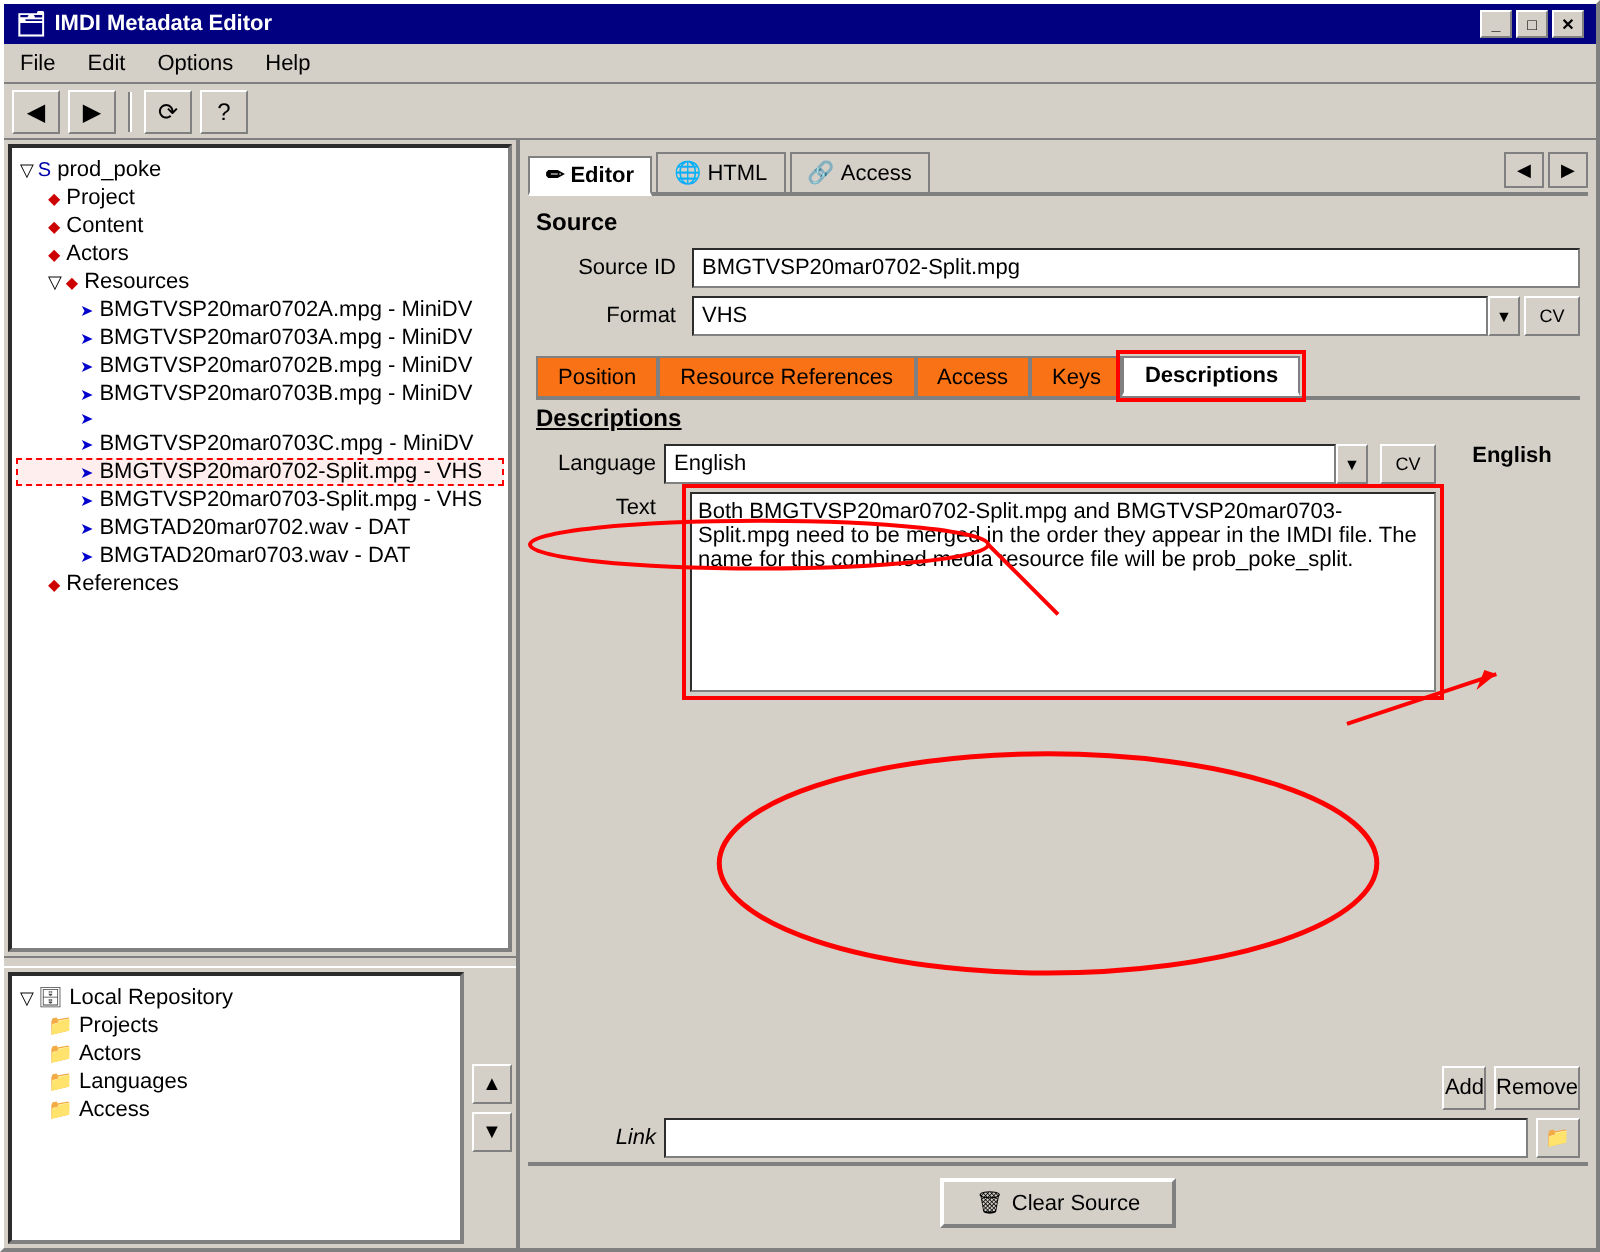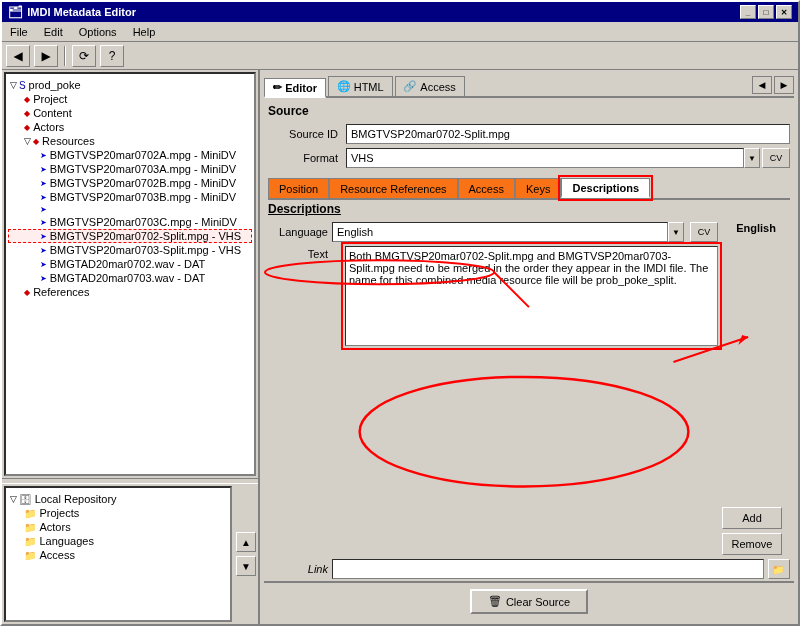--- a/index.html
+++ b/index.html
@@ -457,21 +457,21 @@
       font-family: Arial, sans-serif;
     }
 
     .desc-textarea-outlined {
       outline: 2px solid red;
       outline-offset: 2px;
     }
 
     .add-remove-btns {
       display: flex;
-      flex-direction: column;
+      flex-direction: row;
       gap: 4px;
       margin-top: auto;
       justify-content: flex-end;
     }
 
     .add-btn, .remove-btn {
       width: 60px;
       height: 22px;
       background: #d4d0c8;
       border: 1px solid #808080;

